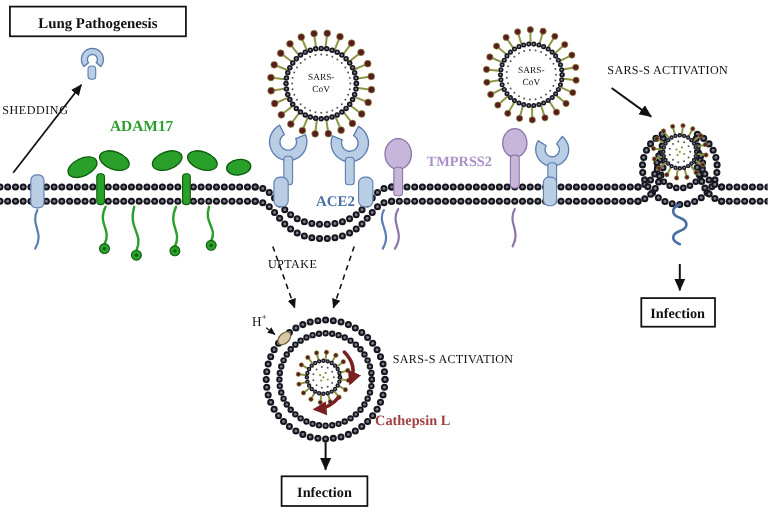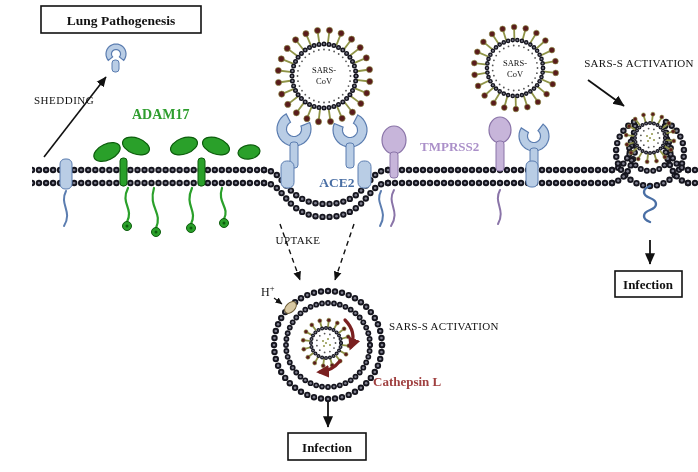--- a/index.html
+++ b/index.html
@@ -1,16 +1,16 @@
 <!DOCTYPE html>
 <html><head>
 <meta charset="utf-8">
 <style>
   html,body{margin:0;padding:0;background:#ffffff;}
-  .stage{width:660px;height:472px;position:relative;background:#ffffff;padding-left:32px;}
+  .stage{width:660px;height:472px;position:relative;background:#ffffff;}
   svg{display:block;}
   text{font-family:"Liberation Serif","DejaVu Serif",serif;}
   .boxed{fill:#ffffff;stroke:#111111;stroke-width:1.6;}
 </style>
 </head>
 <body>
 
 <div class="stage">
 <svg viewBox="0 0 698 472" width="698" height="472">
   <defs>

